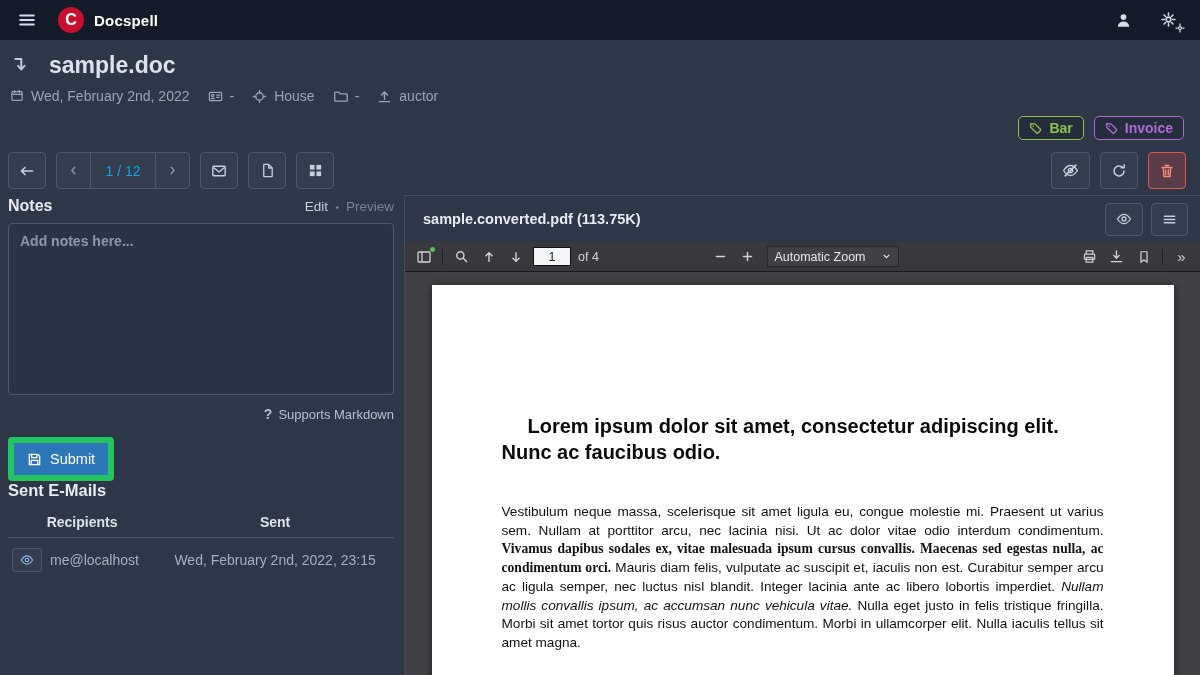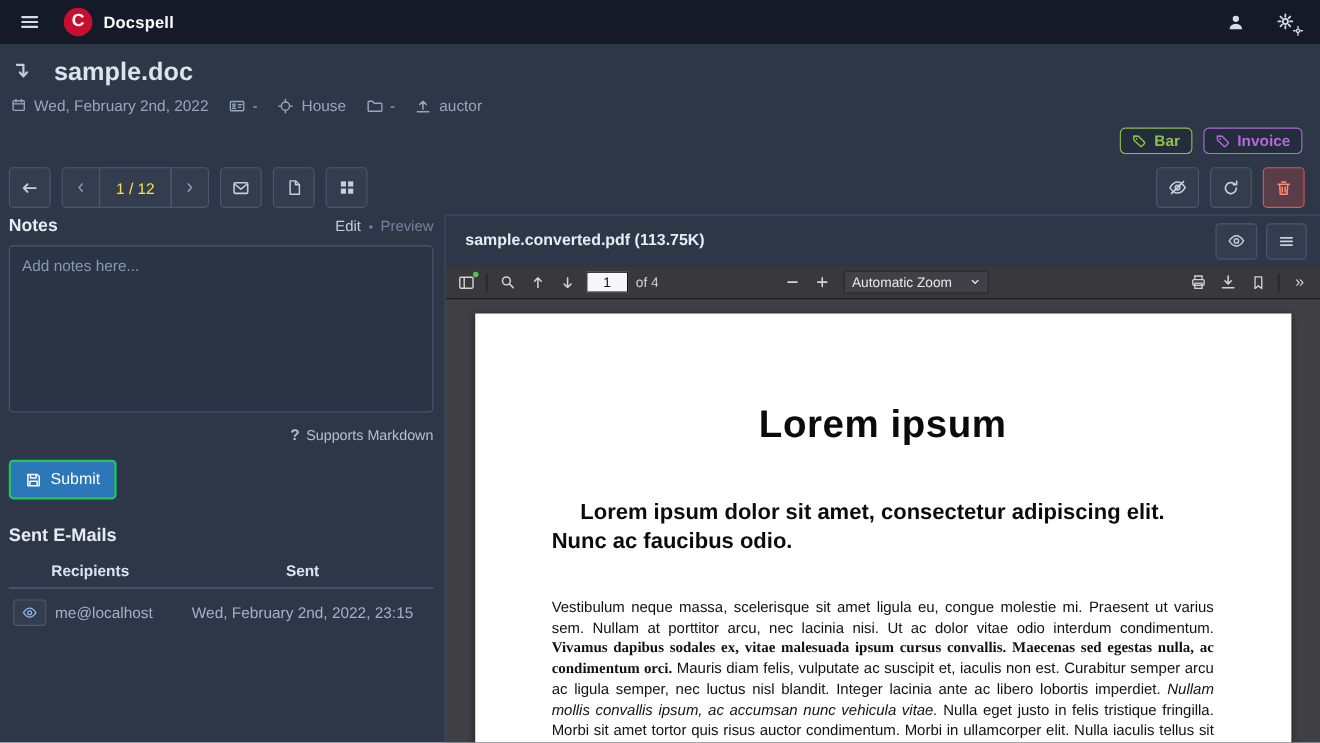--- a/index.html
+++ b/index.html
@@ -36,44 +36,44 @@
   .tag { display: inline-flex; align-items: center; gap: 7px; border: 1px solid; border-radius: 5px; padding: 3px 10px; font-size: 14px; font-weight: bold; background: rgba(0,0,0,.18); cursor: pointer; }
 
   
   .toolbar-row { display: flex; justify-content: space-between; align-items: center; margin-top: 12px; padding: 0 14px 0 8px; }
   .tb-group { display: flex; gap: 10px; align-items: center; }
   .btn { height: 37px; min-width: 38px; padding: 0 10px; display: inline-flex; align-items: center; justify-content: center; background: rgba(255,255,255,0.03); border: 1px solid #4d596b; border-radius: 4px; color: #c6cfdb; font-size: 14px; cursor: pointer; }
   .pager { display: inline-flex; }
   .pager .btn { border-radius: 0; margin-left: -1px; min-width: 34px; color: #8a97aa; }
   .pager .btn:first-child { border-radius: 4px 0 0 4px; margin-left: 0; }
   .pager .btn:last-child { border-radius: 0 4px 4px 0; }
-  .pager .pager-label { min-width: 66px; color: #fde047; cursor: default; }
+  .pager .pager-label { min-width: 66px; color: #0ea5e9; cursor: default; }
   .btn.danger { background: rgba(229,83,75,.24); border-color: #e0564e; color: #ff8d75; }
 
   
   .content { flex: 1; display: flex; margin-top: 6px; min-height: 0; }
   .notes-col { width: 404px; flex: 0 0 404px; padding: 2px 10px 0 8px; }
   .pdf-col { flex: 1; min-width: 0; display: flex; flex-direction: column; border-top: 1px solid #414e61; border-left: 1px solid #414e61; }
 
   
   .notes-head { display: flex; justify-content: space-between; align-items: baseline; }
   .notes-title { font-size: 16px; font-weight: bold; color: #e7ecf2; }
   .notes-links { font-size: 13.5px; display: flex; gap: 7px; align-items: baseline; }
   .link { cursor: pointer; }
   .link.active { color: #c6cfdb; }
   .link.muted { color: #76839a; }
   .dot { color: #76839a; font-size: 11px; }
-  textarea.notes-input { width: 100%; height: 152px; margin-top: 8px; background: #2a3444; border: 1px solid #4d596b; border-radius: 4px; padding: 9px 11px; color: #dbe3ec; font-family: "Liberation Sans", sans-serif; font-size: 14px; resize: none; }
+  textarea.notes-input { width: 100%; height: 172px; margin-top: 8px; background: #2a3444; border: 1px solid #4d596b; border-radius: 4px; padding: 9px 11px; color: #dbe3ec; font-family: "Liberation Sans", sans-serif; font-size: 14px; resize: none; font-weight: bold; }
   textarea.notes-input::placeholder { color: #8b98ab; }
   .md-hint { display: flex; justify-content: flex-end; align-items: center; gap: 6px; margin-top: 7px; font-size: 13px; color: #b6c0cf; }
   .q-icon { font-weight: bold; font-size: 14px; }
-  .submit-btn { margin-top: 15px; display: inline-flex; align-items: center; gap: 8px; background: #2b77b8; border: 2px solid #22c55e; color: #fff; font-size: 14.5px; padding: 8px 13px; border-radius: 4px; cursor: pointer; }
-
-  
-  .sent-heading { margin-top: 24px; font-size: 16.5px; font-weight: bold; color: #e7ecf2; }
+  .submit-btn { margin-top: 15px; display: inline-flex; align-items: center; gap: 8px; background: #2b77b8; border: 6px solid #22c55e; color: #fff; font-size: 14.5px; padding: 8px 13px; border-radius: 4px; cursor: pointer; }
+
+  
+  .sent-heading { font-size: 16.5px; font-weight: bold; color: #e7ecf2; }
   table.sent { width: 100%; border-collapse: collapse; margin-top: 8px; font-size: 14px; }
   .sent th { border-bottom: 1px solid #4d596b; padding: 6px 4px 7px; color: #dbe3ec; font-weight: bold; text-align: center; }
   .sent td { padding: 10px 4px 6px; color: #a5b1c2; }
   .sent td.sent-val { text-align: center; }
   .eye-cell { width: 38px; }
   .eye-btn { width: 30px; height: 24px; border: 1px solid #4d596b; border-radius: 3px; background: rgba(255,255,255,.03); color: #8fb8e8; display: flex; align-items: center; justify-content: center; cursor: pointer; }
 
   
   .pdf-head { height: 46px; flex: 0 0 46px; display: flex; align-items: center; justify-content: space-between; padding: 0 12px 0 18px; }
   .pdf-filename { font-weight: bold; font-size: 14.5px; color: #e7ecf2; }
@@ -393,19 +393,18 @@
               <path d="M4.5 2h7v12l-3.5-2.7L4.5 14z"></path>
             </svg>
         </button>
         <span class="tsep"></span>
         <button class="tbtn dbl-chev">»</button>
       </div>
     </div>
 
     <div class="pdf-viewer">
       <div class="pdf-page">
-        <h1 class="doc-title">Lorem ipsum</h1>
         <h2 class="doc-heading">Lorem ipsum dolor sit amet, consectetur adipiscing elit. Nunc ac faucibus odio.</h2>
         <p class="doc-para"><span>Vestibulum neque massa, scelerisque sit amet ligula eu, congue molestie mi. Praesent ut varius sem. Nullam at porttitor arcu, nec lacinia nisi. Ut ac dolor vitae odio interdum condimentum. </span><span class="bold">Vivamus dapibus sodales ex, vitae malesuada ipsum cursus convallis. Maecenas sed egestas nulla, ac condimentum orci.</span><span> Mauris diam felis, vulputate ac suscipit et, iaculis non est. Curabitur semper arcu ac ligula semper, nec luctus nisl blandit. Integer lacinia ante ac libero lobortis imperdiet. </span><span class="ital">Nullam mollis convallis ipsum, ac accumsan nunc vehicula vitae.</span><span> Nulla eget justo in felis tristique fringilla. Morbi sit amet tortor quis risus auctor condimentum. Morbi in ullamcorper elit. Nulla iaculis tellus sit amet magna.</span></p>
       </div>
     </div>
   </section>
 </main>
 
 </body></html>

